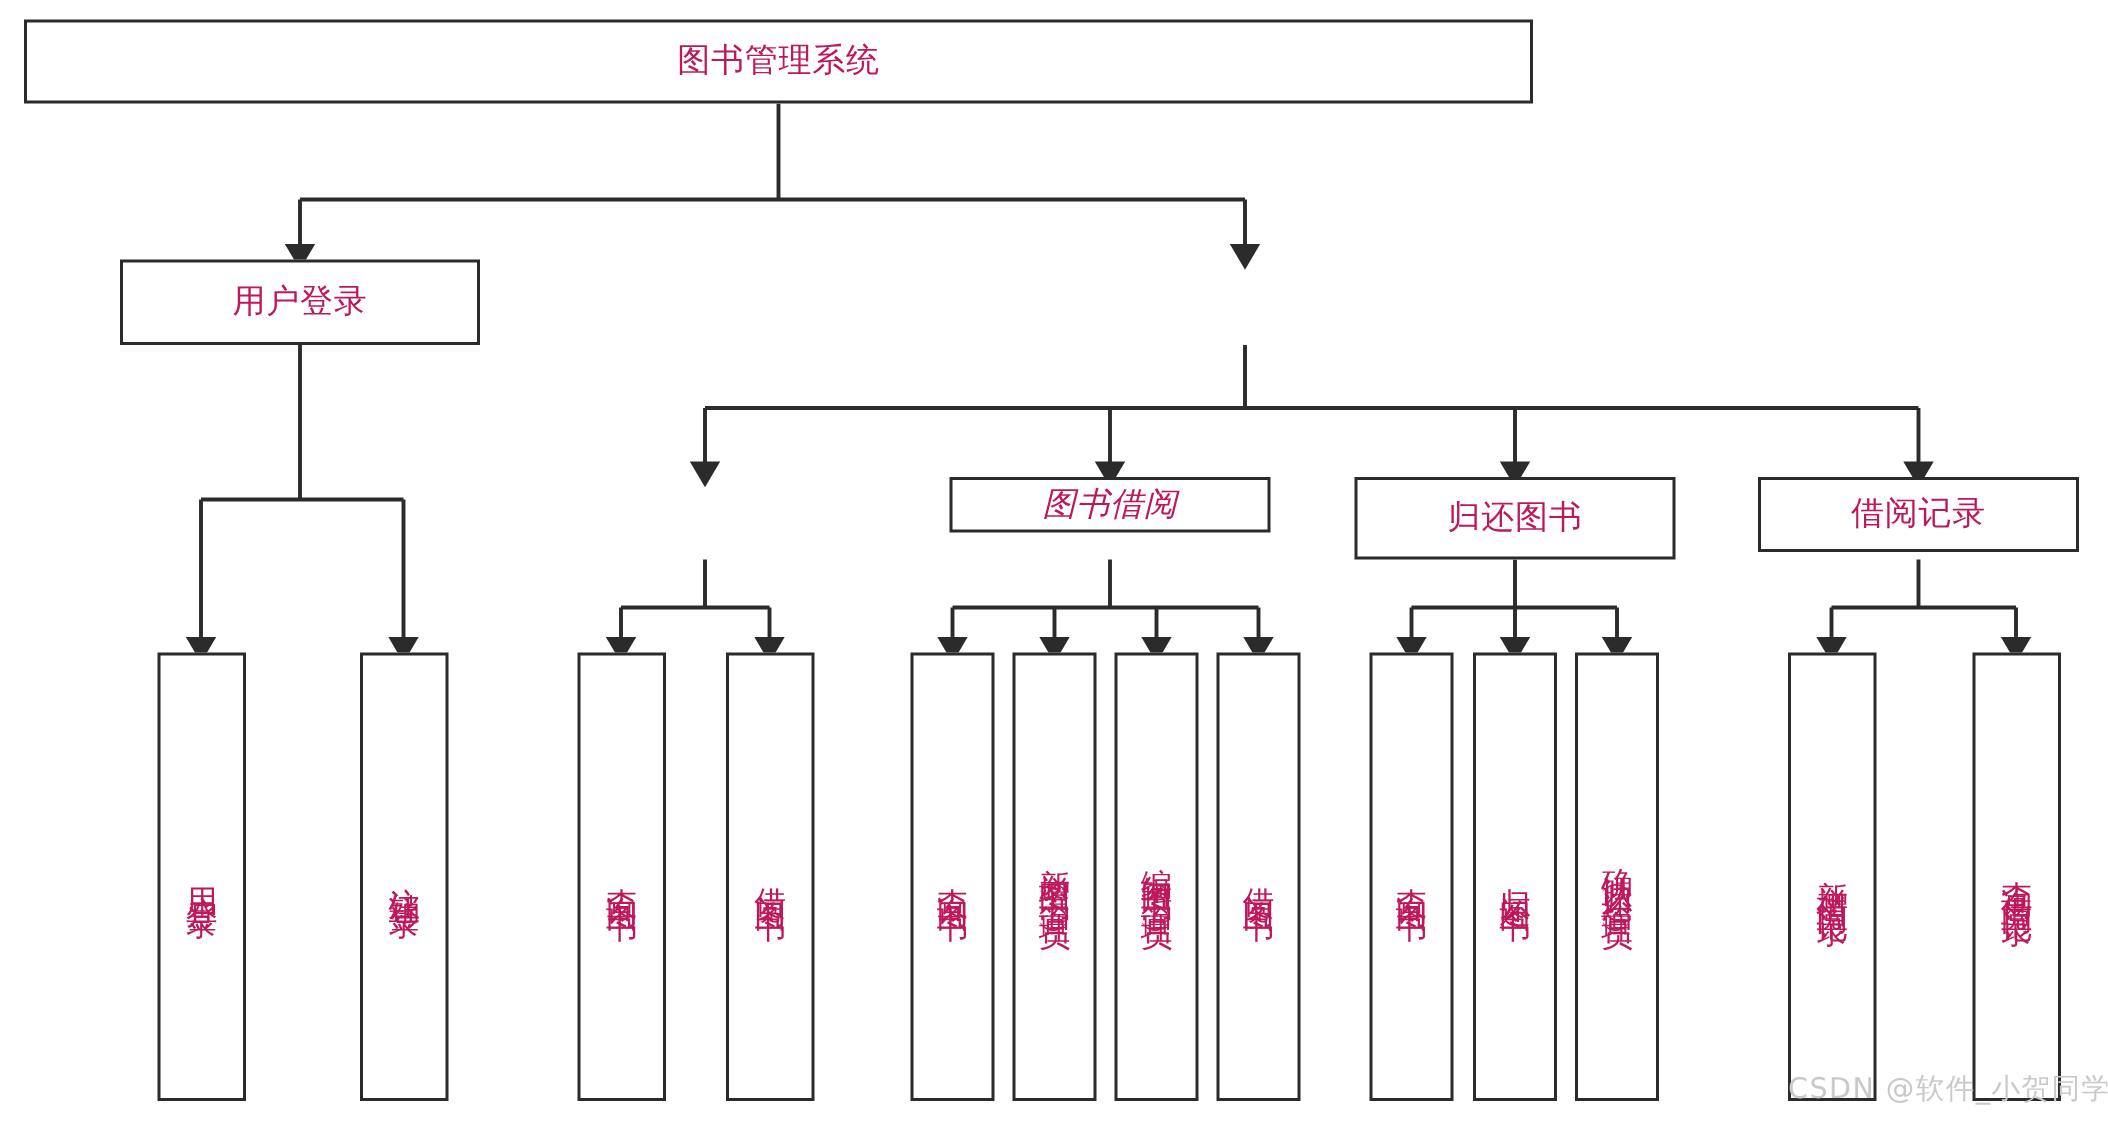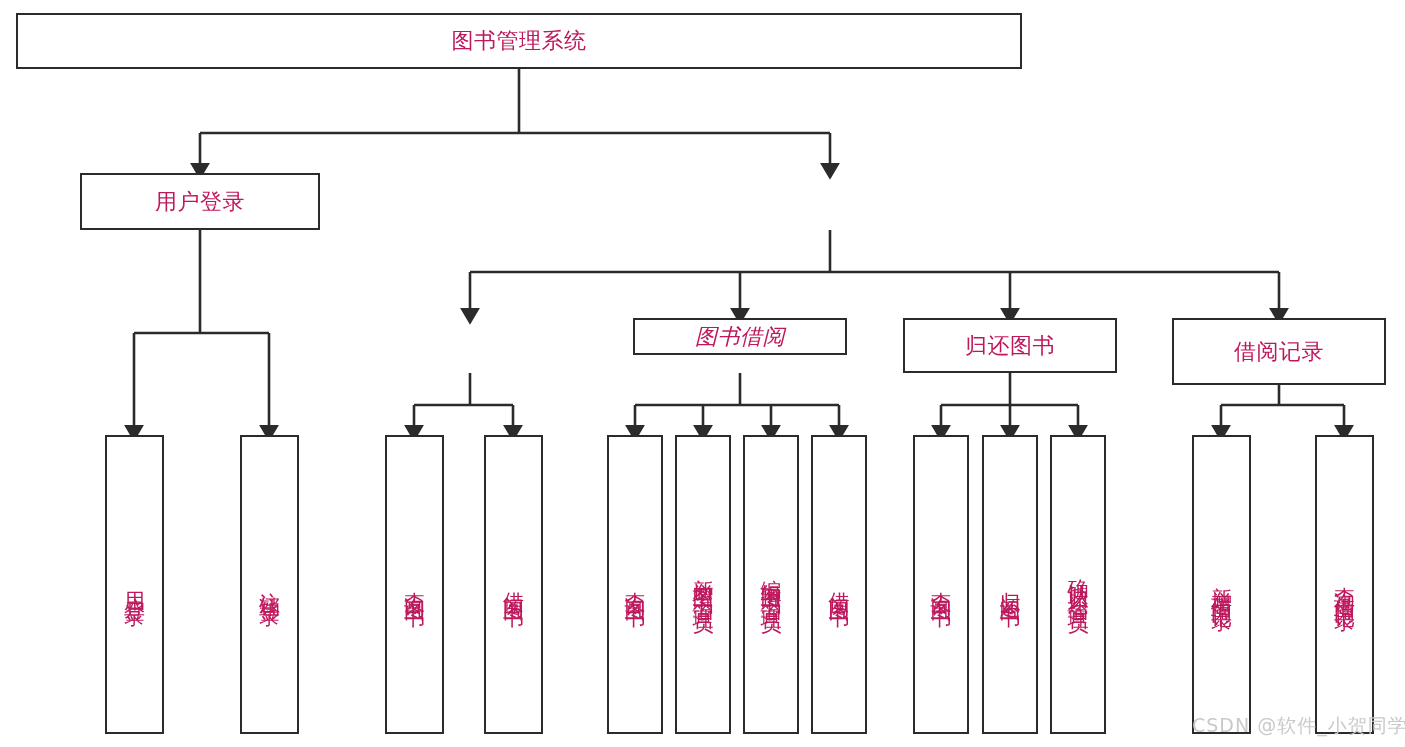--- a/index.html
+++ b/index.html
@@ -115,21 +115,21 @@
   <div class="node-box" style="left: 80px; top: 173px; width: 240px; height: 57px;">
     <span class="node-label">用户登录</span>
   </div>
 
   <div class="node-box" style="left: 633px; top: 318px; width: 214px; height: 37px; font-style: italic;">
     <span class="node-label">图书借阅</span>
   </div>
   <div class="node-box" style="left: 903px; top: 318px; width: 214px; height: 55px;">
     <span class="node-label">归还图书</span>
   </div>
-  <div class="node-box" style="left: 1172px; top: 318px; width: 214px; height: 67px;">
+  <div class="node-box" style="left: 1172px; top: 318px; width: 214px; height: 50px;">
     <span class="node-label">借阅记录</span>
   </div>
 
   <div class="node-box vertical" style="left: 105px; top: 435px; width: 59px; height: 299px;">
     <span class="node-label">用户登录</span>
   </div>
   <div class="node-box vertical" style="left: 240px; top: 435px; width: 59px; height: 299px;">
     <span class="node-label">注销登录</span>
   </div>
 

